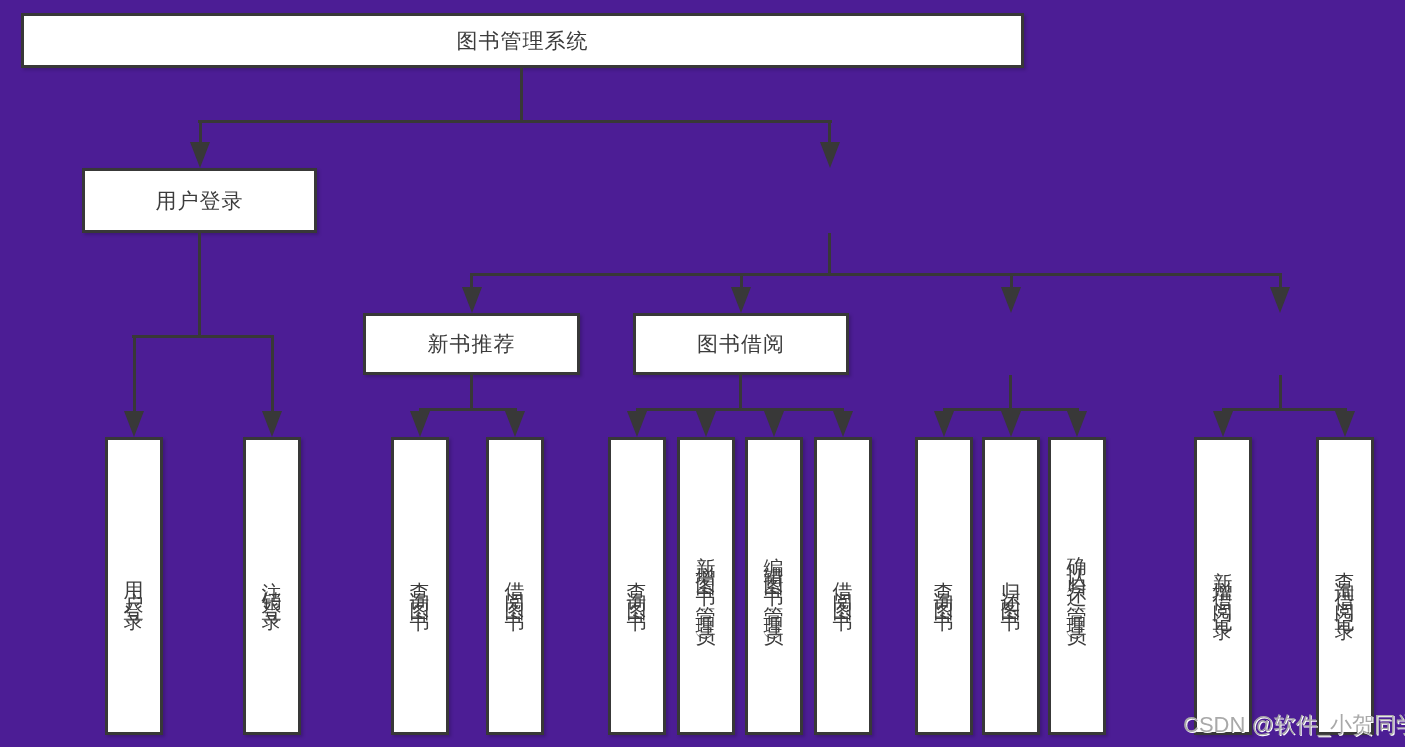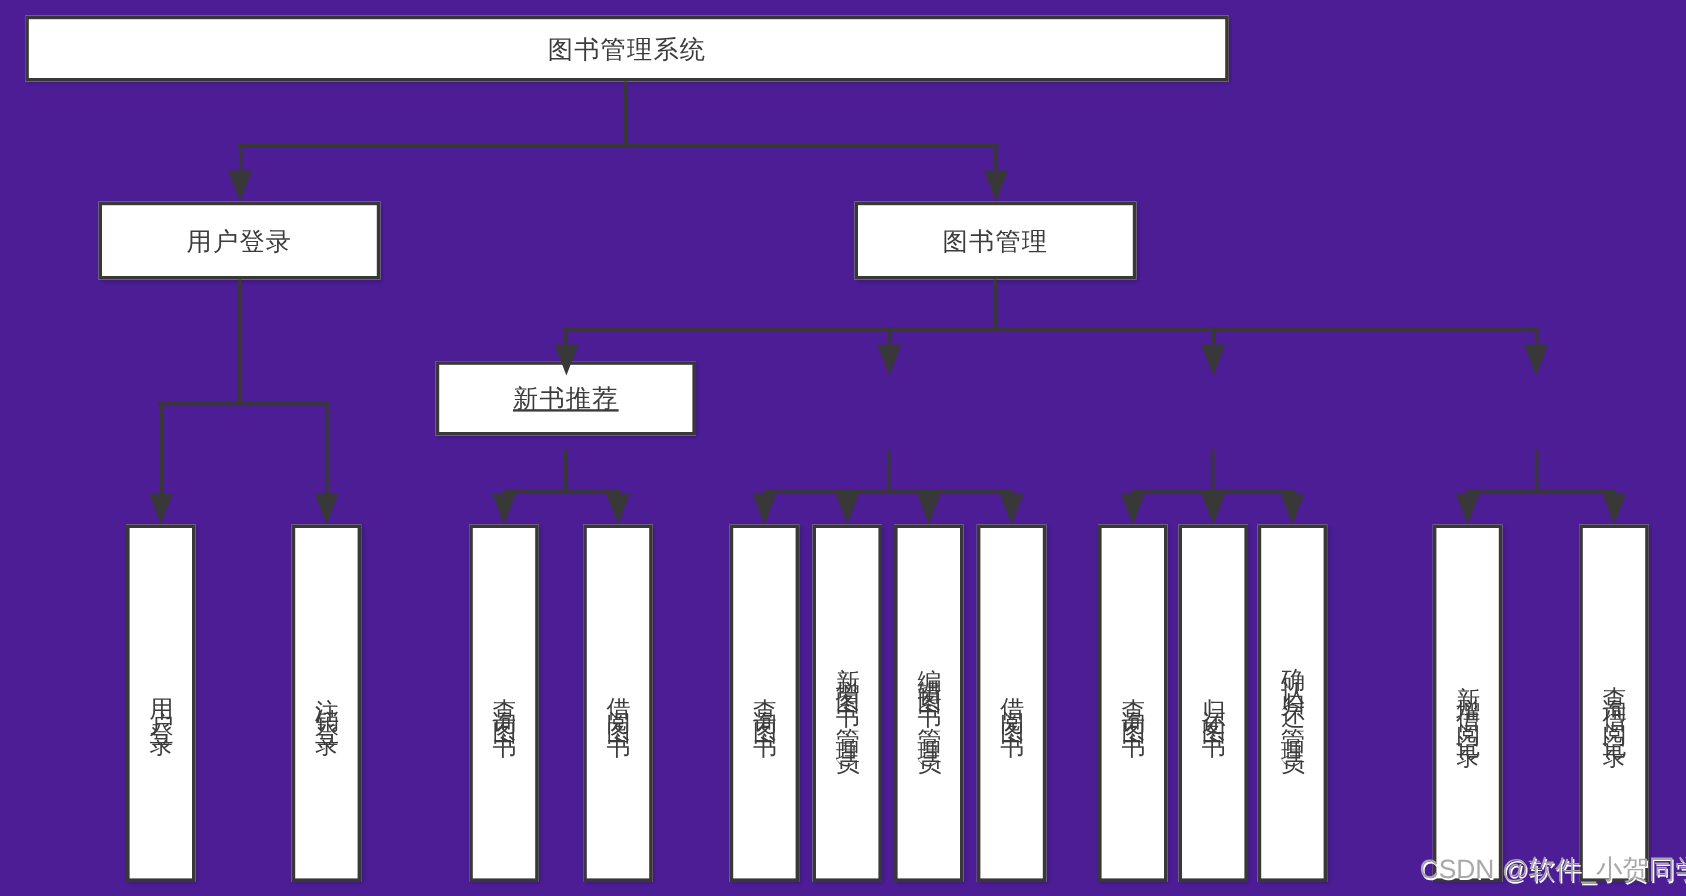--- a/index.html
+++ b/index.html
@@ -8,21 +8,21 @@
     font-family:"Liberation Sans","DejaVu Sans",sans-serif;color:#3c3c3c;padding-left:39px;
   }
   .box{
     position:absolute;box-sizing:border-box;background:#ffffff;
     border:3px solid #383838;display:flex;align-items:center;justify-content:center;
     box-shadow:2px 2px 3px rgba(0,0,0,0.18);
   }
   .hbox{font-size:21px;letter-spacing:1px;}
   .root{left:21px;top:13px;width:1003px;height:55px;}
   .l2{height:65px;width:235px;top:168px;}
-  .l3{height:62px;top:301px;text-decoration:underline;}
+  .l3{height:62px;top:313px;}
   .leaf{width:58px;height:298px;top:437px;font-size:20px;}
   .leaf span{writing-mode:vertical-rl;text-orientation:mixed;letter-spacing:10px;line-height:1;}
   .hline,.vline{position:absolute;background:#383838;}
   .hline{height:3px;}
   .vline{width:3px;}
   .arrow{
     position:absolute;width:0;height:0;
     border-left:10px solid transparent;border-right:10px solid transparent;
     border-top:26px solid #383838;
   }
@@ -36,26 +36,26 @@
 
 <div class="canvas">
 
   <div class="box hbox root">
     <span>图书管理系统</span>
   </div>
 
   <div class="box hbox l2" style="left:82px">
     <span>用户登录</span>
   </div>
-  <div class="box hbox l2" style="left:712px">
-    <span>图书管理</span>
-  </div>
 
   <div class="box hbox l3" style="left:363px;width:217px">
     <span>新书推荐</span>
+  </div>
+  <div class="box hbox l3" style="left:633px;width:216px">
+    <span>图书借阅</span>
   </div>
 
   <div class="box leaf" style="left:105px">
     <span>用户登录</span>
   </div>
   <div class="box leaf" style="left:243px">
     <span>注销登录</span>
   </div>
 
   <div class="box leaf" style="left:391px">

